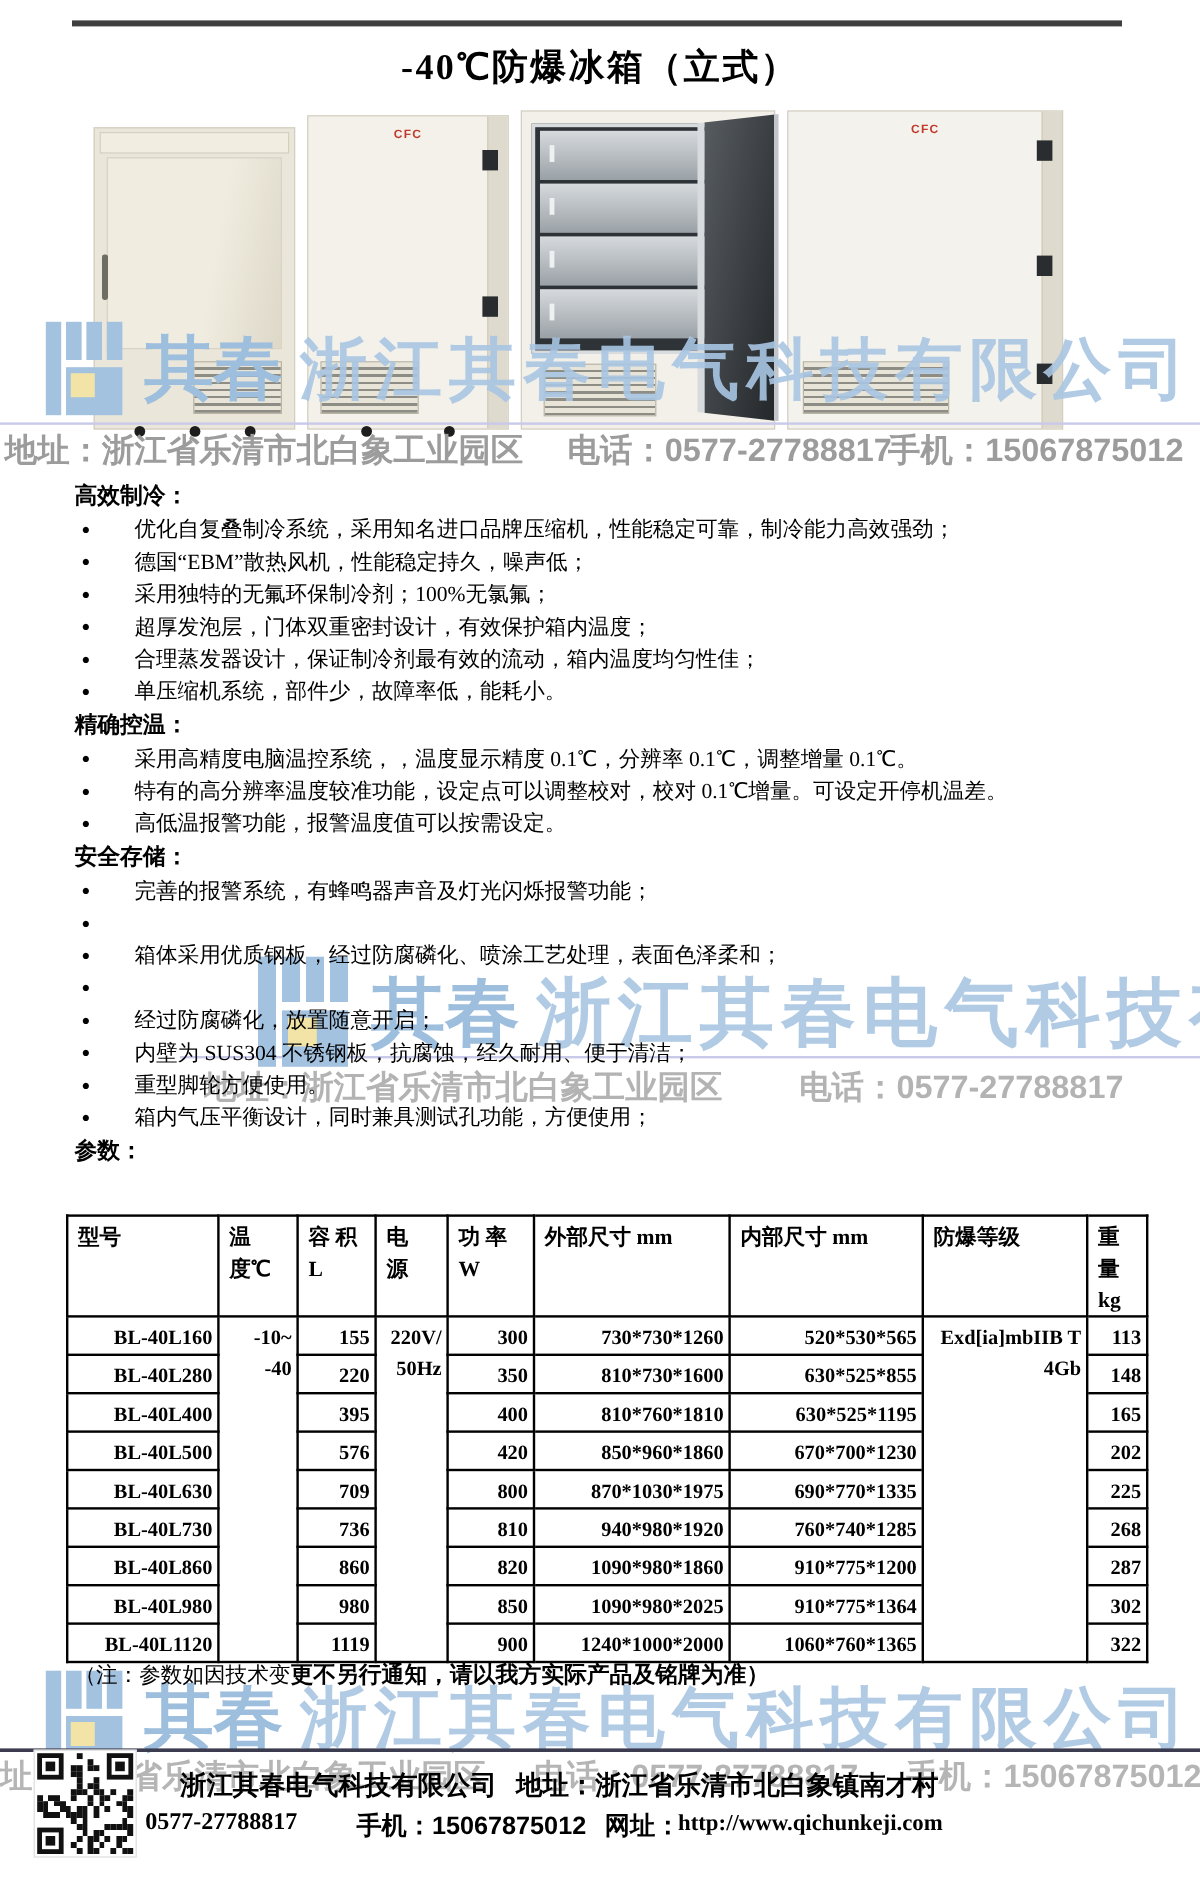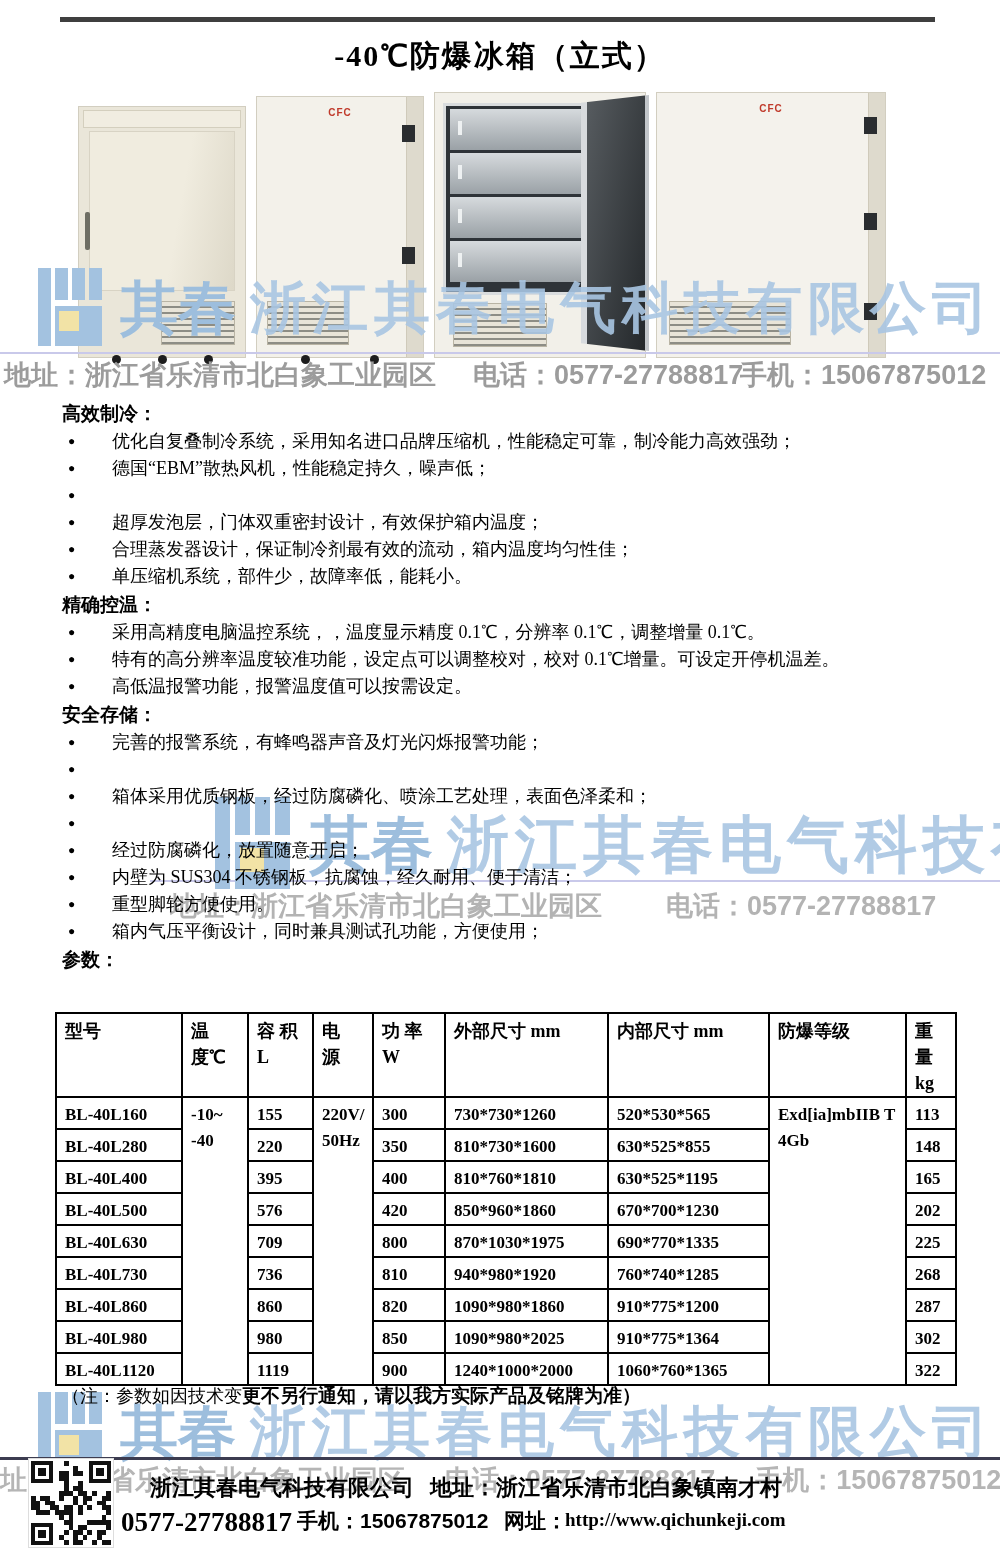--- a/index.html
+++ b/index.html
@@ -64,30 +64,30 @@
   .content{position:absolute;top:399px;left:62px;width:902px;z-index:2;}
   .sec-h{height:29px;line-height:29px;font-family:"Liberation Sans",sans-serif;font-weight:700;font-size:19px;}
   .li{display:flex;height:27px;line-height:27px;font-size:18px;}
   .li .dot{flex:0 0 44px;font-size:12px;line-height:27px;padding-left:6px;}
   
   .params-table{position:absolute;top:1012px;left:55px;z-index:2;border-collapse:collapse;table-layout:fixed;
                 width:900px;font-family:"Liberation Serif",serif;font-weight:700;font-size:17px;}
   .params-table th,.params-table td{border:2px solid #000;vertical-align:top;text-align:left;
                 padding:4px 4px 0 8px;overflow:hidden;}
   .params-table th{height:62px;font-size:18px;line-height:26px;}
-  .params-table td{height:26px;line-height:26px;}
+  .params-table td{height:26px;line-height:26px;text-align:right;}
   .merged{line-height:29px;word-break:break-all;}
   
   .note{position:absolute;top:1383px;left:62px;z-index:2;font-size:18px;white-space:nowrap;}
   .note .nb{font-family:"Liberation Sans",sans-serif;font-weight:700;font-size:19px;}
   
   .footer-black{position:absolute;z-index:2;font-family:"Liberation Sans",sans-serif;font-weight:700;
                 font-size:22px;white-space:nowrap;color:#000;}
   .f-co{top:1473px;left:150px;} .f-addr{top:1473px;left:430px;}
-  .f-phone{top:1507px;left:121px;font-family:"Liberation Serif",serif;font-size:27px;}
+  .f-phone{top:1507px;left:121px;font-family:"Liberation Serif",serif;font-size:20px;}
   .f-mob{top:1507px;left:297px;font-size:21px;}
   .f-weblab{top:1507px;left:504px;font-size:21px;}
   .f-url{top:1509px;left:565px;font-family:"Liberation Serif",serif;font-weight:700;font-size:19px;}
   
   .qr{position:absolute;left:28px;top:1458px;width:84px;height:88px;background:#fff;border:1px solid #ddd;z-index:3;}
   .qr-cells{position:absolute;inset:2px;display:grid;grid-template-columns:repeat(17,1fr);grid-template-rows:repeat(17,1fr);}
   .qc{background:#fff;} .qc.on{background:#111;}
   .fdr{position:absolute;width:14px;height:14px;border:4px solid #111;background:#fff;}
   .fdr::after{content:"";position:absolute;inset:3px;background:#111;}
   .fdr.tl{left:2px;top:2px;} .fdr.tr{right:2px;top:2px;} .fdr.bl{left:2px;bottom:2px;}
@@ -191,20 +191,21 @@
     <div class="li">
         <span class="dot">●</span>
         <span>优化自复叠制冷系统，采用知名进口品牌压缩机，性能稳定可靠，制冷能力高效强劲；</span>
       </div>
     <div class="li">
         <span class="dot">●</span>
         <span>德国“EBM”散热风机，性能稳定持久，噪声低；</span>
       </div>
     <div class="li">
         <span class="dot">●</span>
+        <span>采用独特的无氟环保制冷剂；100%无氯氟；</span>
       </div>
     <div class="li">
         <span class="dot">●</span>
         <span>超厚发泡层，门体双重密封设计，有效保护箱内温度；</span>
       </div>
     <div class="li">
         <span class="dot">●</span>
         <span>合理蒸发器设计，保证制冷剂最有效的流动，箱内温度均匀性佳；</span>
       </div>
     <div class="li">

